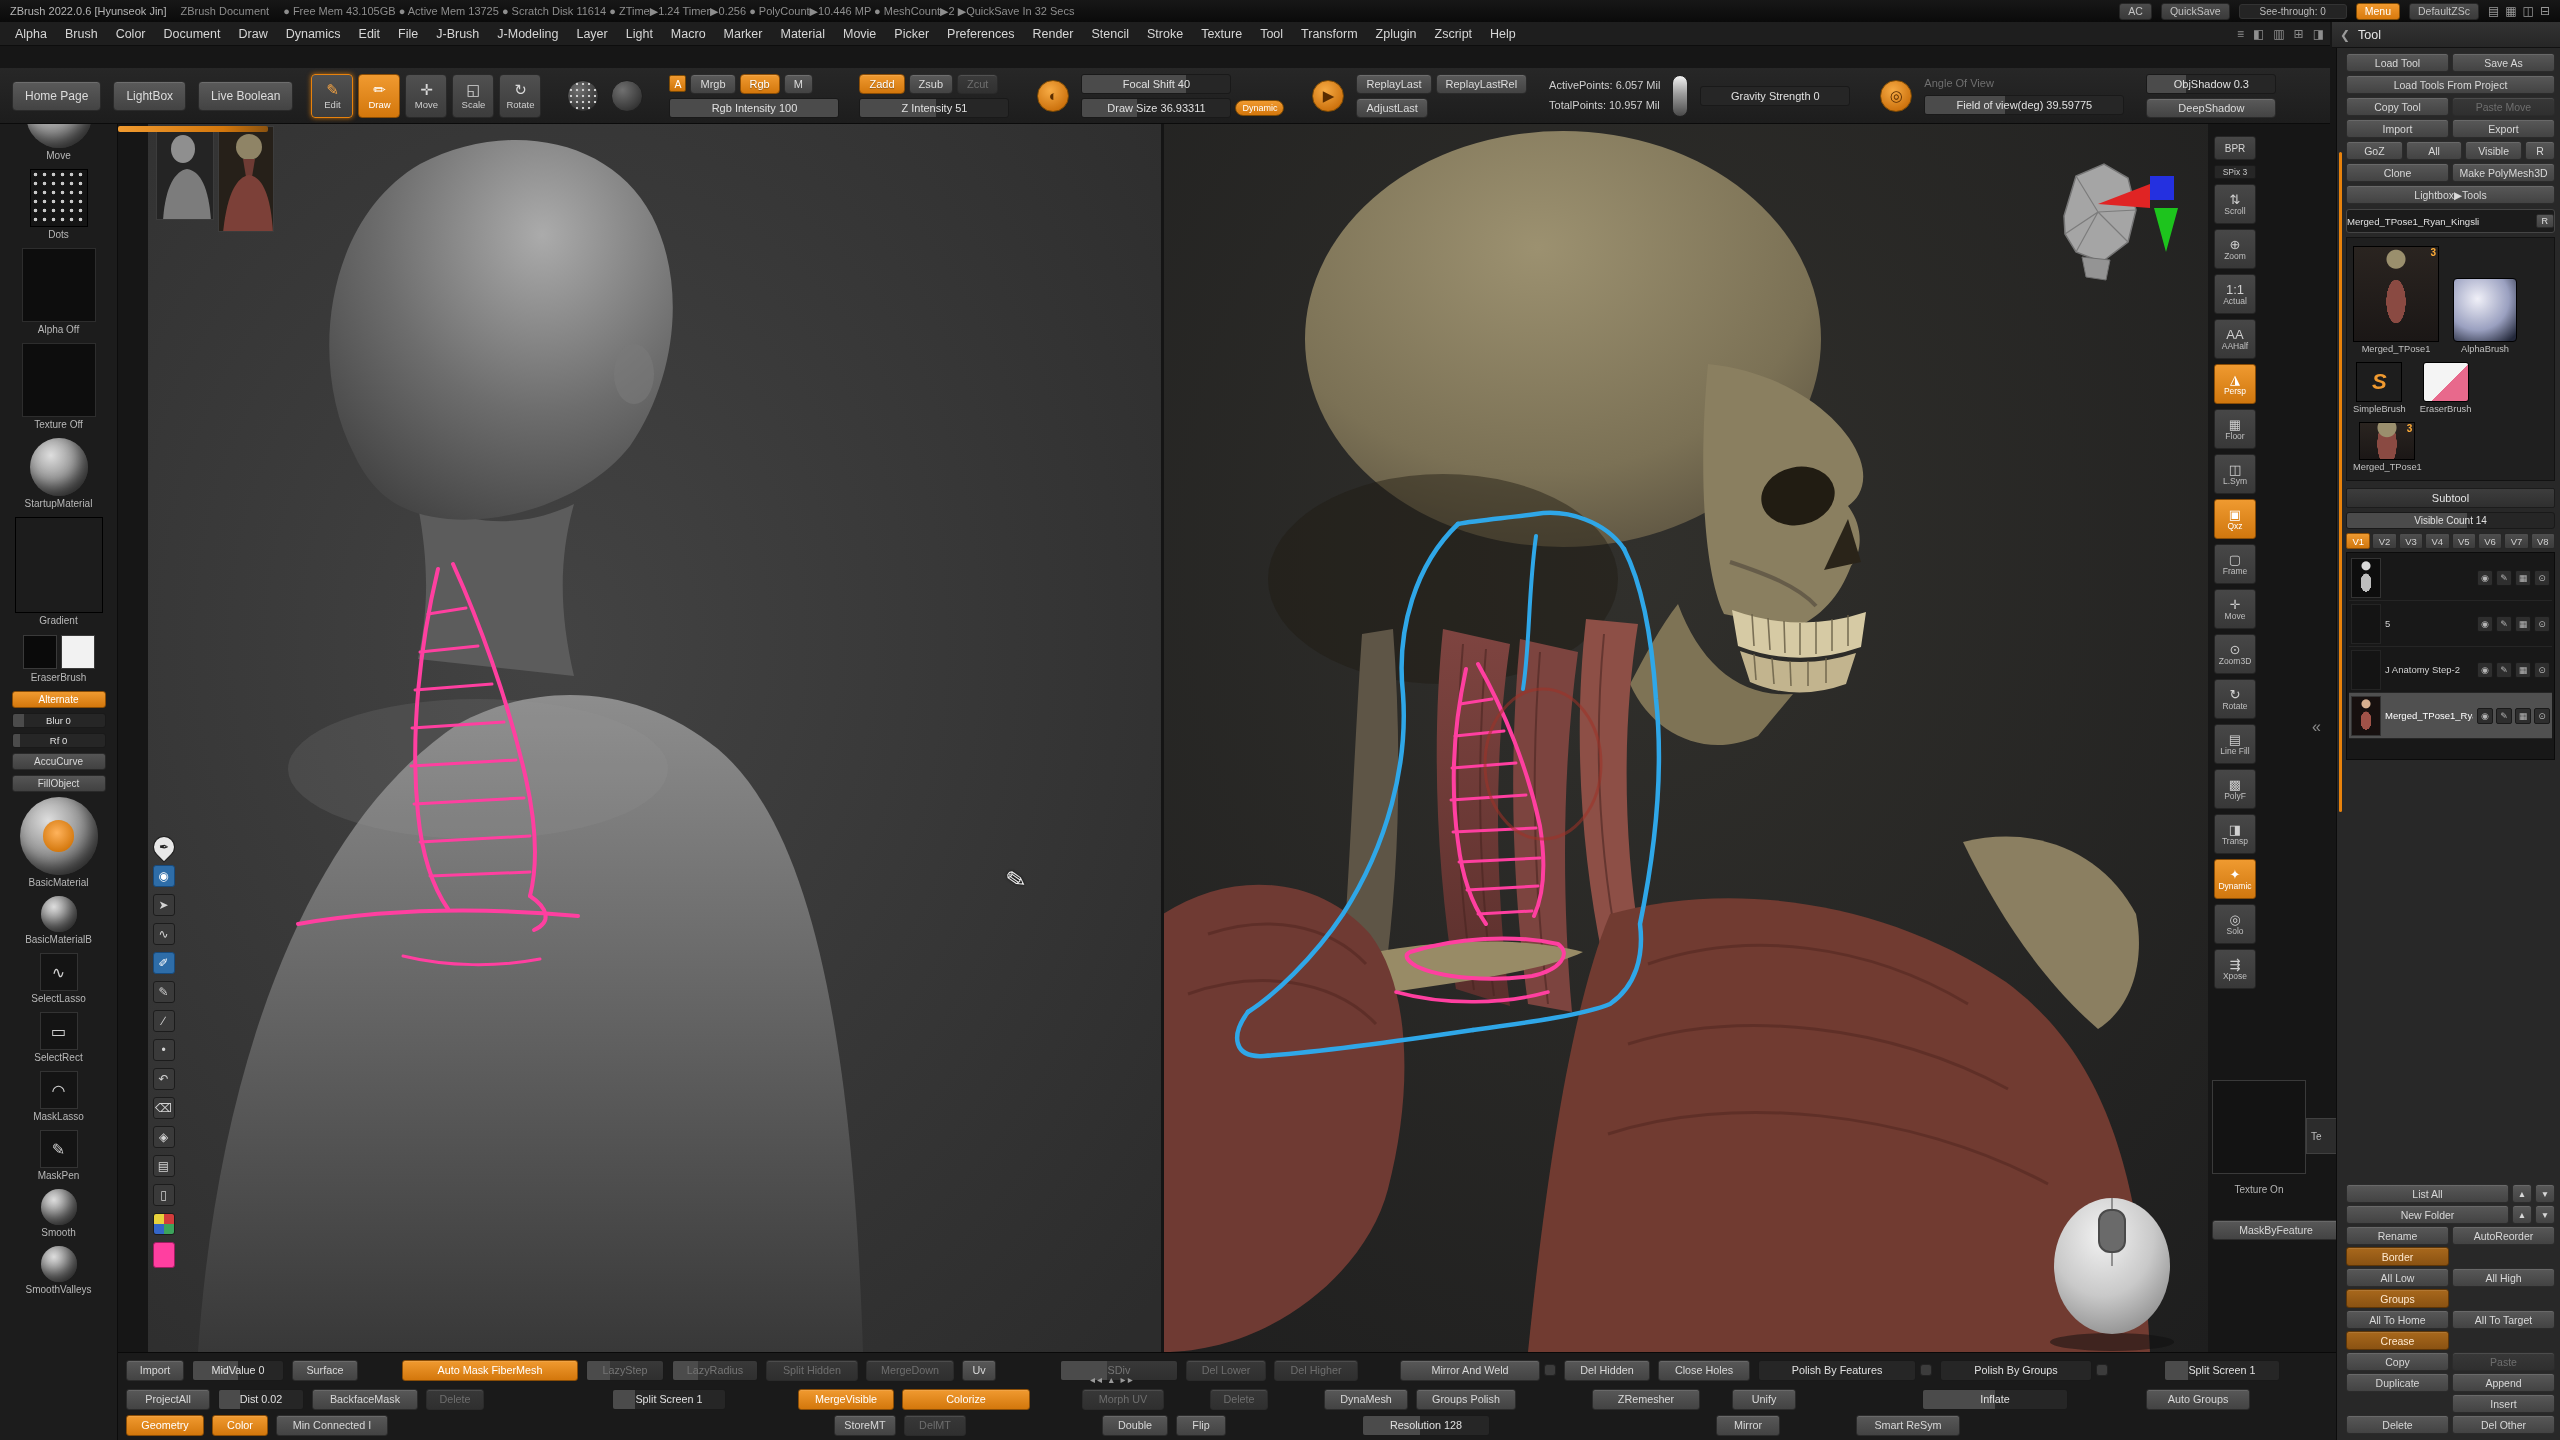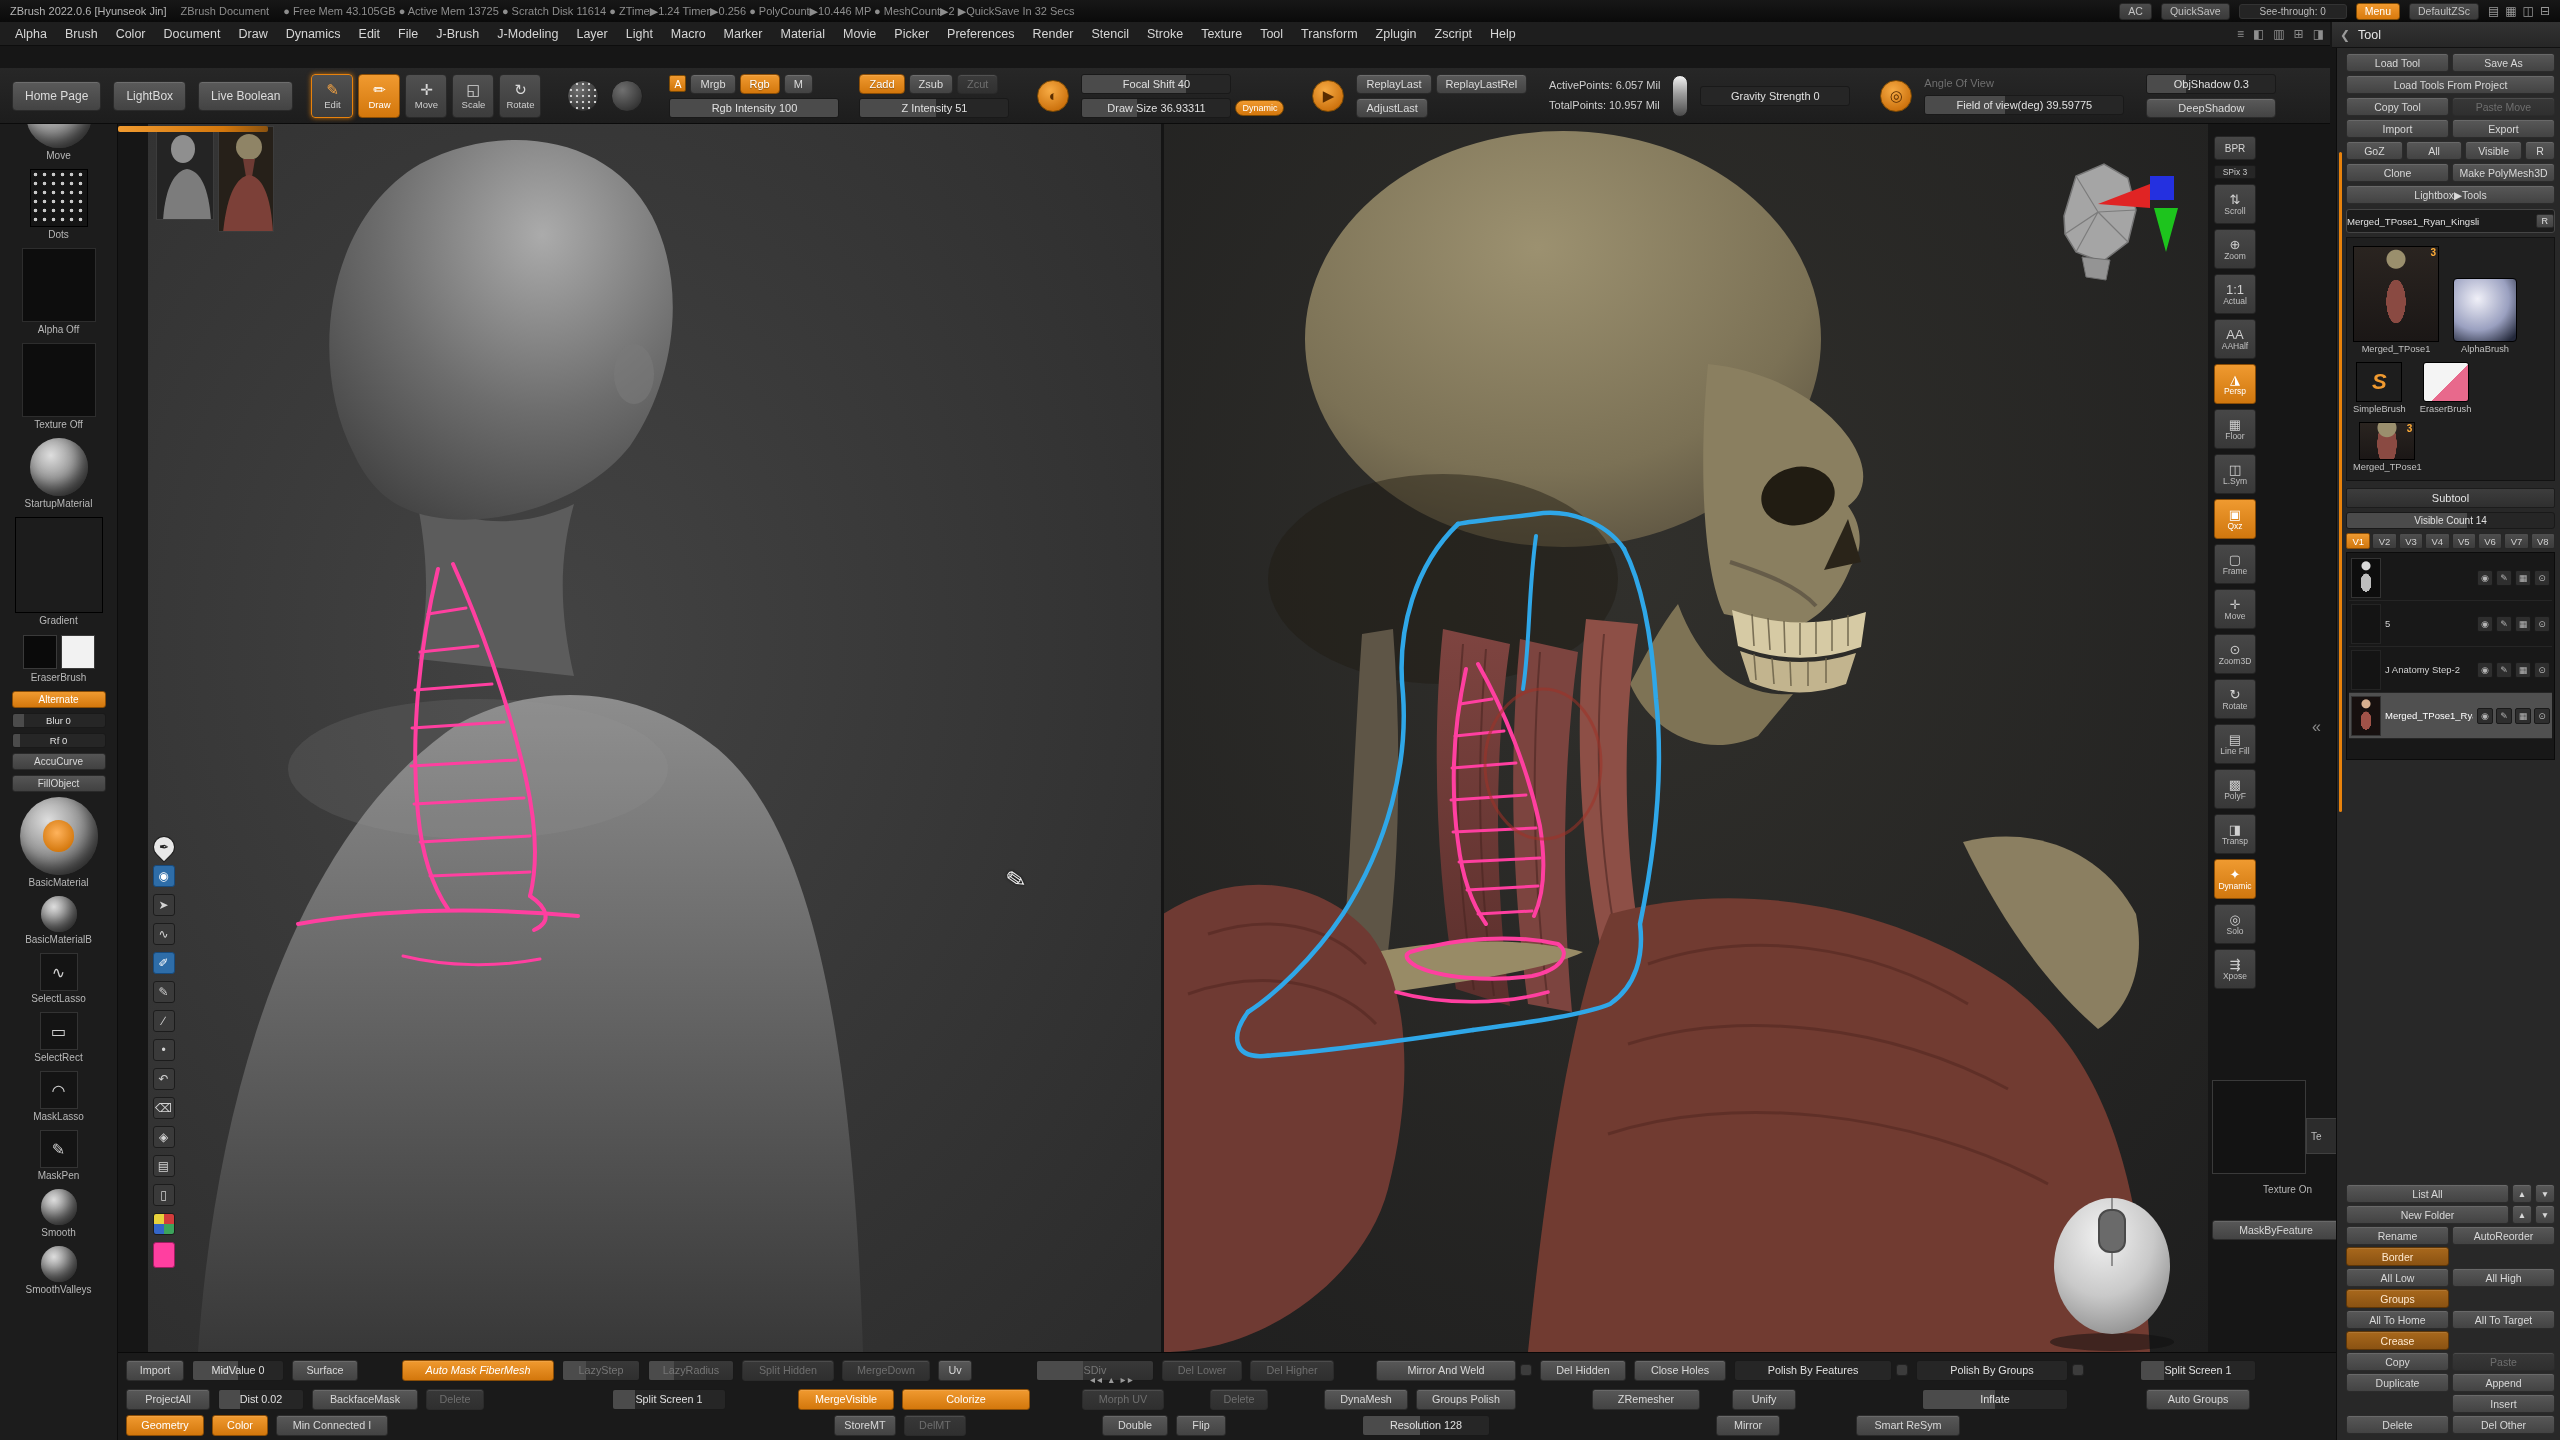--- a/index.html
+++ b/index.html
@@ -100,21 +100,21 @@
 .strip-item .l{font-size:8.5px;color:#c0c0c0;line-height:1;white-space:nowrap}
 .strip-item.active{background:linear-gradient(#ef9a30,#d0770e);border-color:#8a4d06}
 .strip-item.active .g,.strip-item.active .l{color:#fff}
 .strip-text{width:42px;height:24px;background:linear-gradient(#474747,#383838);border:1px solid #252525;border-radius:3px;font-size:10px;color:#d6d6d6;display:flex;align-items:center;justify-content:center}
 .strip-mini{width:42px;height:14px;background:#262626;border:1px solid #1a1a1a;border-radius:2px;font-size:8.5px;color:#c8c8c8;display:flex;align-items:center;justify-content:center}
 #divarrow{left:2312px;top:718px;color:#8a8a8a;font-size:16px;z-index:20}
 
 
 #texbox{left:2212px;top:1080px;width:94px;height:94px;background:#131313;border:1px solid #3a3a3a;z-index:20}
 #tepeek{left:2306px;top:1118px;width:40px;height:36px;background:#2c2c2c;border:1px solid #404040;font-size:10px;color:#bdbdbd;display:flex;align-items:center;justify-content:flex-start;padding-left:4px;z-index:20}
-#texon{left:2206px;top:1184px;width:106px;text-align:right;font-size:10px;color:#b5b5b5;z-index:20}
+#texon{left:2206px;top:1184px;width:106px;text-align:center;font-size:10px;color:#b5b5b5;z-index:20}
 #maskbf{left:2212px;top:1220px;width:128px;height:20px;z-index:20}
 
 
 #toolheader{left:2332px;top:22px;width:228px;height:26px;background:linear-gradient(#333,#262626);border-bottom:1px solid #111;display:flex;align-items:center;gap:8px;padding:0 8px;z-index:30}
 #toolheader .collapse{color:#9a9a9a;font-size:12px}
 #toolheader .ph-title{font-size:12.5px;color:#e6e6e6}
 #toolpanel{left:2336px;top:48px;width:224px;bottom:0;background:#282828;border-left:1px solid #0c0c0c;display:flex;flex-direction:column;padding:5px 5px 4px 9px;z-index:30}
 .scrollline{position:absolute;left:2px;top:104px;width:3px;height:660px;background:#e8820c;border-radius:2px}
 .tp-row{display:flex;gap:3px;margin-bottom:3px}
 .pbtn{background:linear-gradient(#585858,#434343);border:1px solid #2b2b2b;border-radius:3px;color:#d8d8d8;font-size:10.5px;display:flex;align-items:center;justify-content:center;height:19px;box-shadow:inset 0 1px 0 rgba(255,255,255,.1);overflow:hidden;white-space:nowrap;flex:1}
@@ -888,21 +888,21 @@
 
   <div id="bottombars" class="region">
     <div id="bbar1" class="bbar">
         <div class="bar-item btn" style="width: 58px;">Import</div>
         <div class="bar-item zslider" style="width: 92px;">
           <div class="fill" style="width: 50%;"></div>
           <span>MidValue 0</span>
         </div>
         <div class="bar-item btn" style="width: 66px;">Surface</div>
         <div class="bar-gap" style="width: 28px;"></div>
-        <div class="bar-item btn active" style="width: 152px; font-style: italic;">Auto Mask FiberMesh</div>
+        <div class="bar-item btn active" style="width: 176px;">Auto Mask FiberMesh</div>
         <div class="bar-item zslider dim" style="width: 78px;">
           <div class="fill" style="width: 30%;"></div>
           <span>LazyStep</span>
         </div>
         <div class="bar-item zslider dim" style="width: 86px;">
           <div class="fill" style="width: 30%;"></div>
           <span>LazyRadius</span>
         </div>
         <div class="bar-item btn dim" style="width: 92px;">Split Hidden</div>
         <div class="bar-item btn dim" style="width: 88px;">MergeDown</div>

